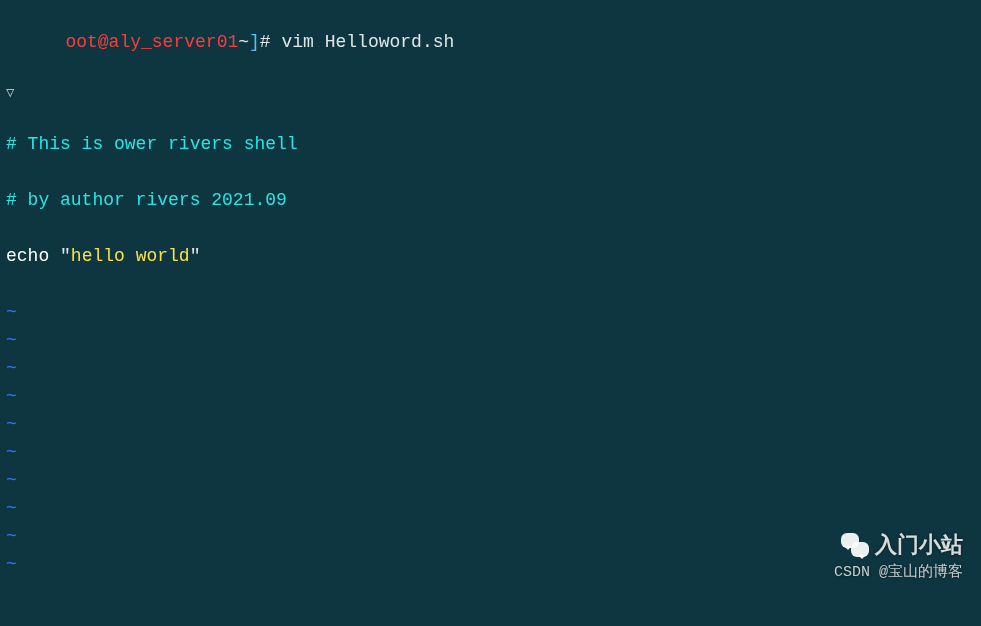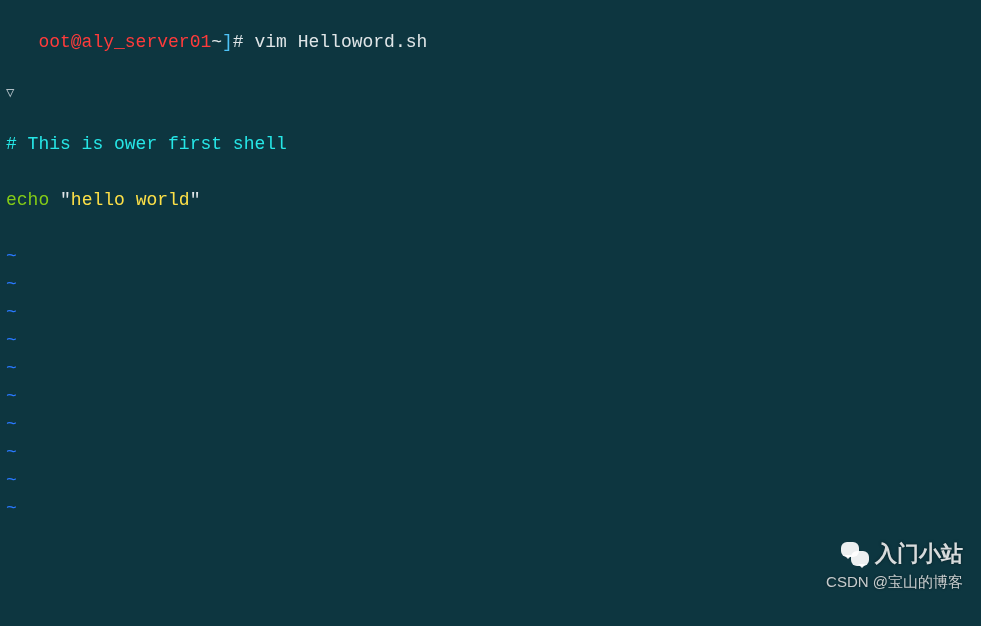--- a/index.html
+++ b/index.html
@@ -9,48 +9,48 @@
       height: 626px;
       font-family: 'Consolas', 'Monaco', 'Courier New', monospace;
       font-size: 18px;
       line-height: 28px;
       color: #cfd8dc;
       overflow: hidden;
       position: relative;
       padding-top: 0;
     }
     .term { white-space: pre; padding: 0 6px; }
-    .c-red { color: #ff3b3b; }
+    .c-red { color: #ff3b3b; margin-left: 27px; }
     .c-teal { color: #4fc3f7; }
     .c-cyan { color: #26e6e6; }
     .c-white { color: #e0e6e8; }
-    .c-yellow { color: #84cc16; }
+    .c-yellow { color: #ffffff; }
     .c-magenta { color: #fde047; }
     .triangle { color: #b0bec5; font-size: 14px; line-height: 18px; }
     .tilde-line { color: #2979ff; }
     .wm {
       position: absolute;
       right: 18px;
-      bottom: 30px;
+      bottom: 39px;
       text-align: right;
       color: rgba(240,240,240,0.9);
       text-shadow: 0 0 3px rgba(0,0,0,.5);
     }
     .wm-top {
       display: flex;
       align-items: center;
       justify-content: flex-end;
       gap: 6px;
       font-size: 22px;
       font-weight: 600;
       font-family: sans-serif;
     }
     .wm-bottom {
       font-size: 15px;
-      font-family: Liberation Sans, sans-serif;
+      font-family: Liberation Mono, monospace;
       opacity: .95;
       color: rgba(230,230,230,.9);
     }
     .chat-icon {
       display: inline-flex;
       position: relative;
       width: 28px; height: 24px;
     }
     .bub {
       position: absolute;
@@ -67,21 +67,22 @@
     }
     .bub.a::after { border-top-color: rgba(255,255,255,.92); left: 3px; bottom: -6px; }
     .bub.b::after { border-top-color: rgba(255,255,255,.92); right: 3px; bottom: -6px; }
   </style>
 </head>
 <body>
 
 <div class="term">
 <div><span class="c-white">   </span><span class="c-red">oot@aly_server01</span><span class="c-white">~</span><span class="c-teal">]</span><span class="c-white">#</span><span class="c-white"> </span><span class="c-white">vim Helloword.sh</span></div>
 <div class="triangle">▽</div>
-<div class="c-cyan"># This is ower first shell</div>
+<div class="c-cyan"># This is ower rivers shell</div>
+<div class="c-cyan"># by author rivers 2021.09</div>
 <div><span class="c-yellow">echo</span><span class="c-white"> "</span><span class="c-magenta">hello world</span><span class="c-white">"</span></div>
 <div id="tilde-block"><div class="tilde-line">~</div><div class="tilde-line">~</div><div class="tilde-line">~</div><div class="tilde-line">~</div><div class="tilde-line">~</div><div class="tilde-line">~</div><div class="tilde-line">~</div><div class="tilde-line">~</div><div class="tilde-line">~</div><div class="tilde-line">~</div></div>
 
 
 
 </div>
 
 <div class="wm">
   <div class="wm-top">
     <span class="chat-icon">

